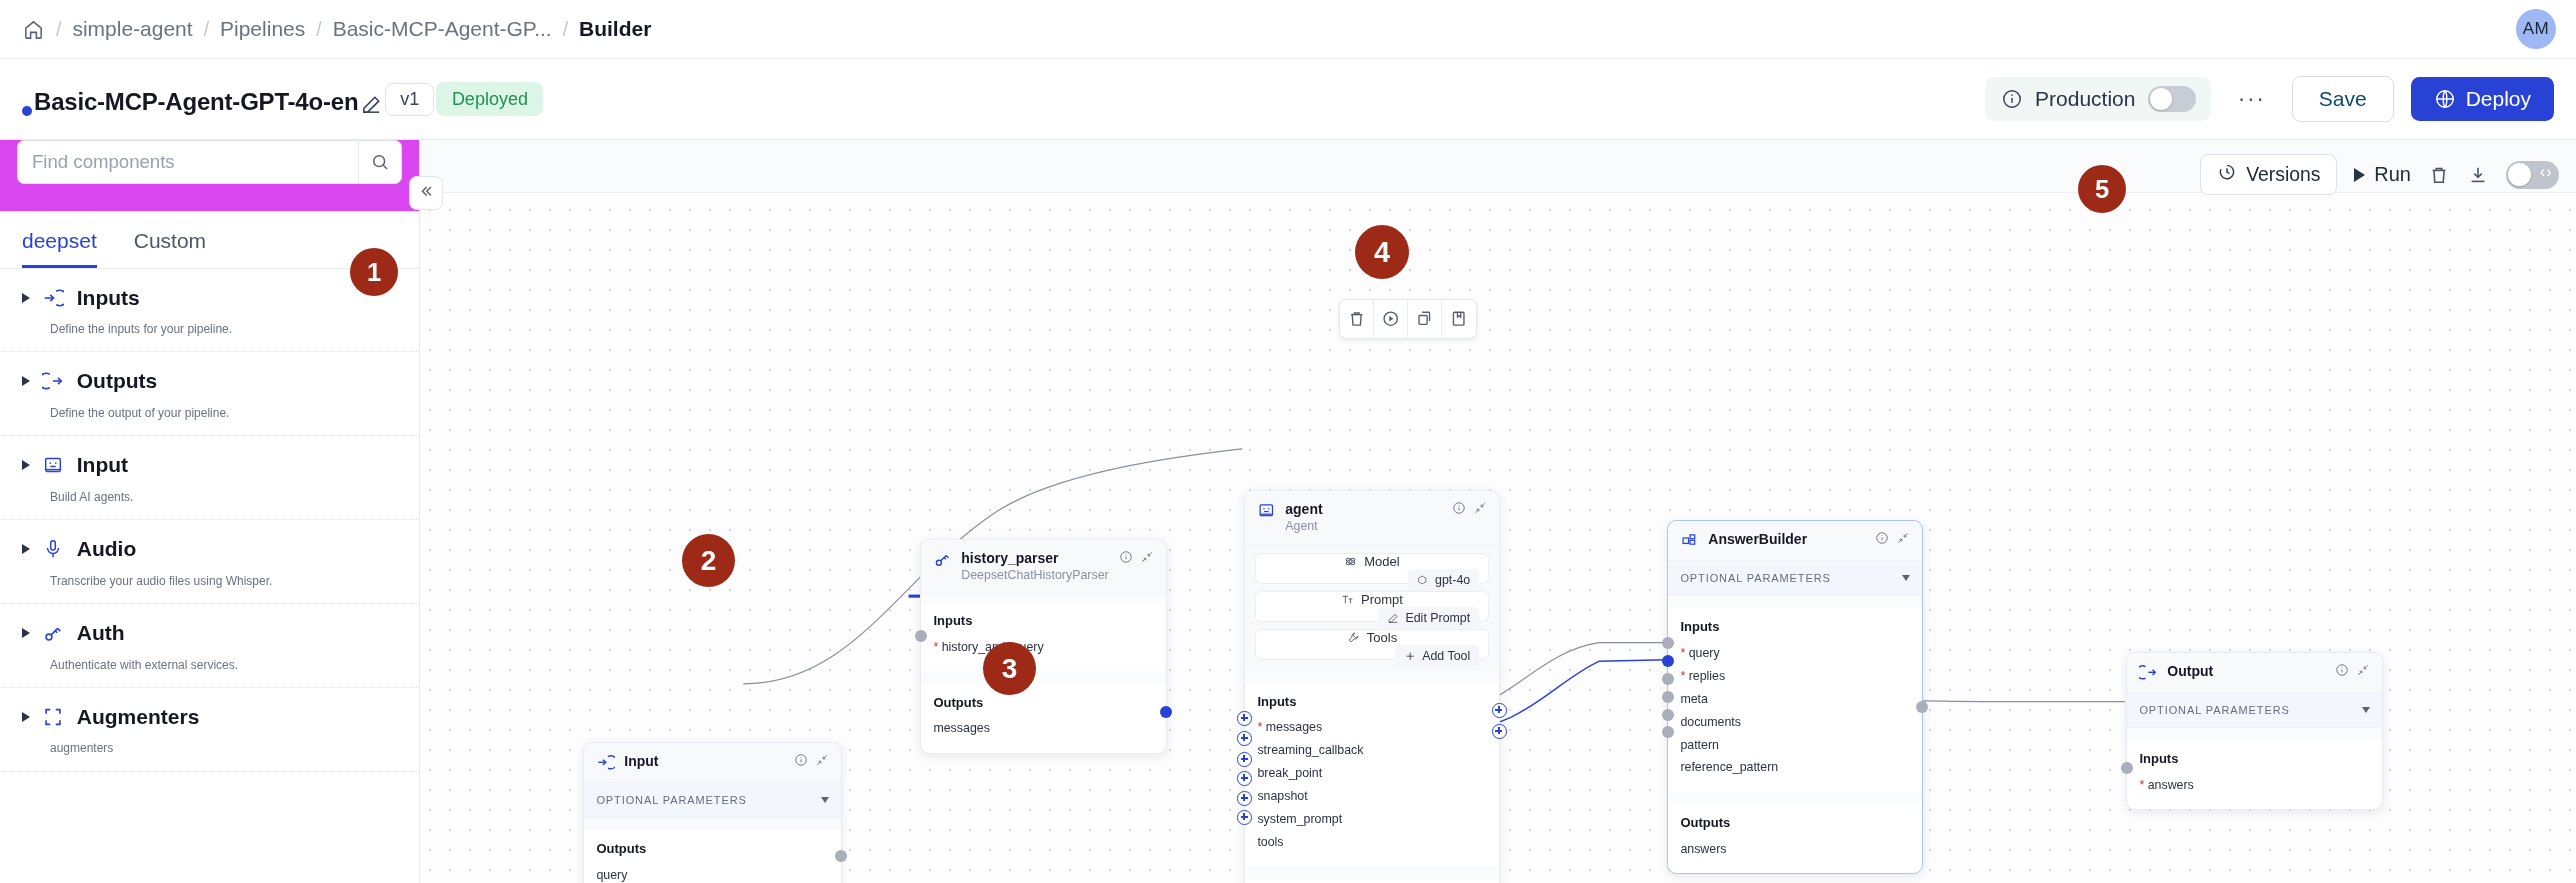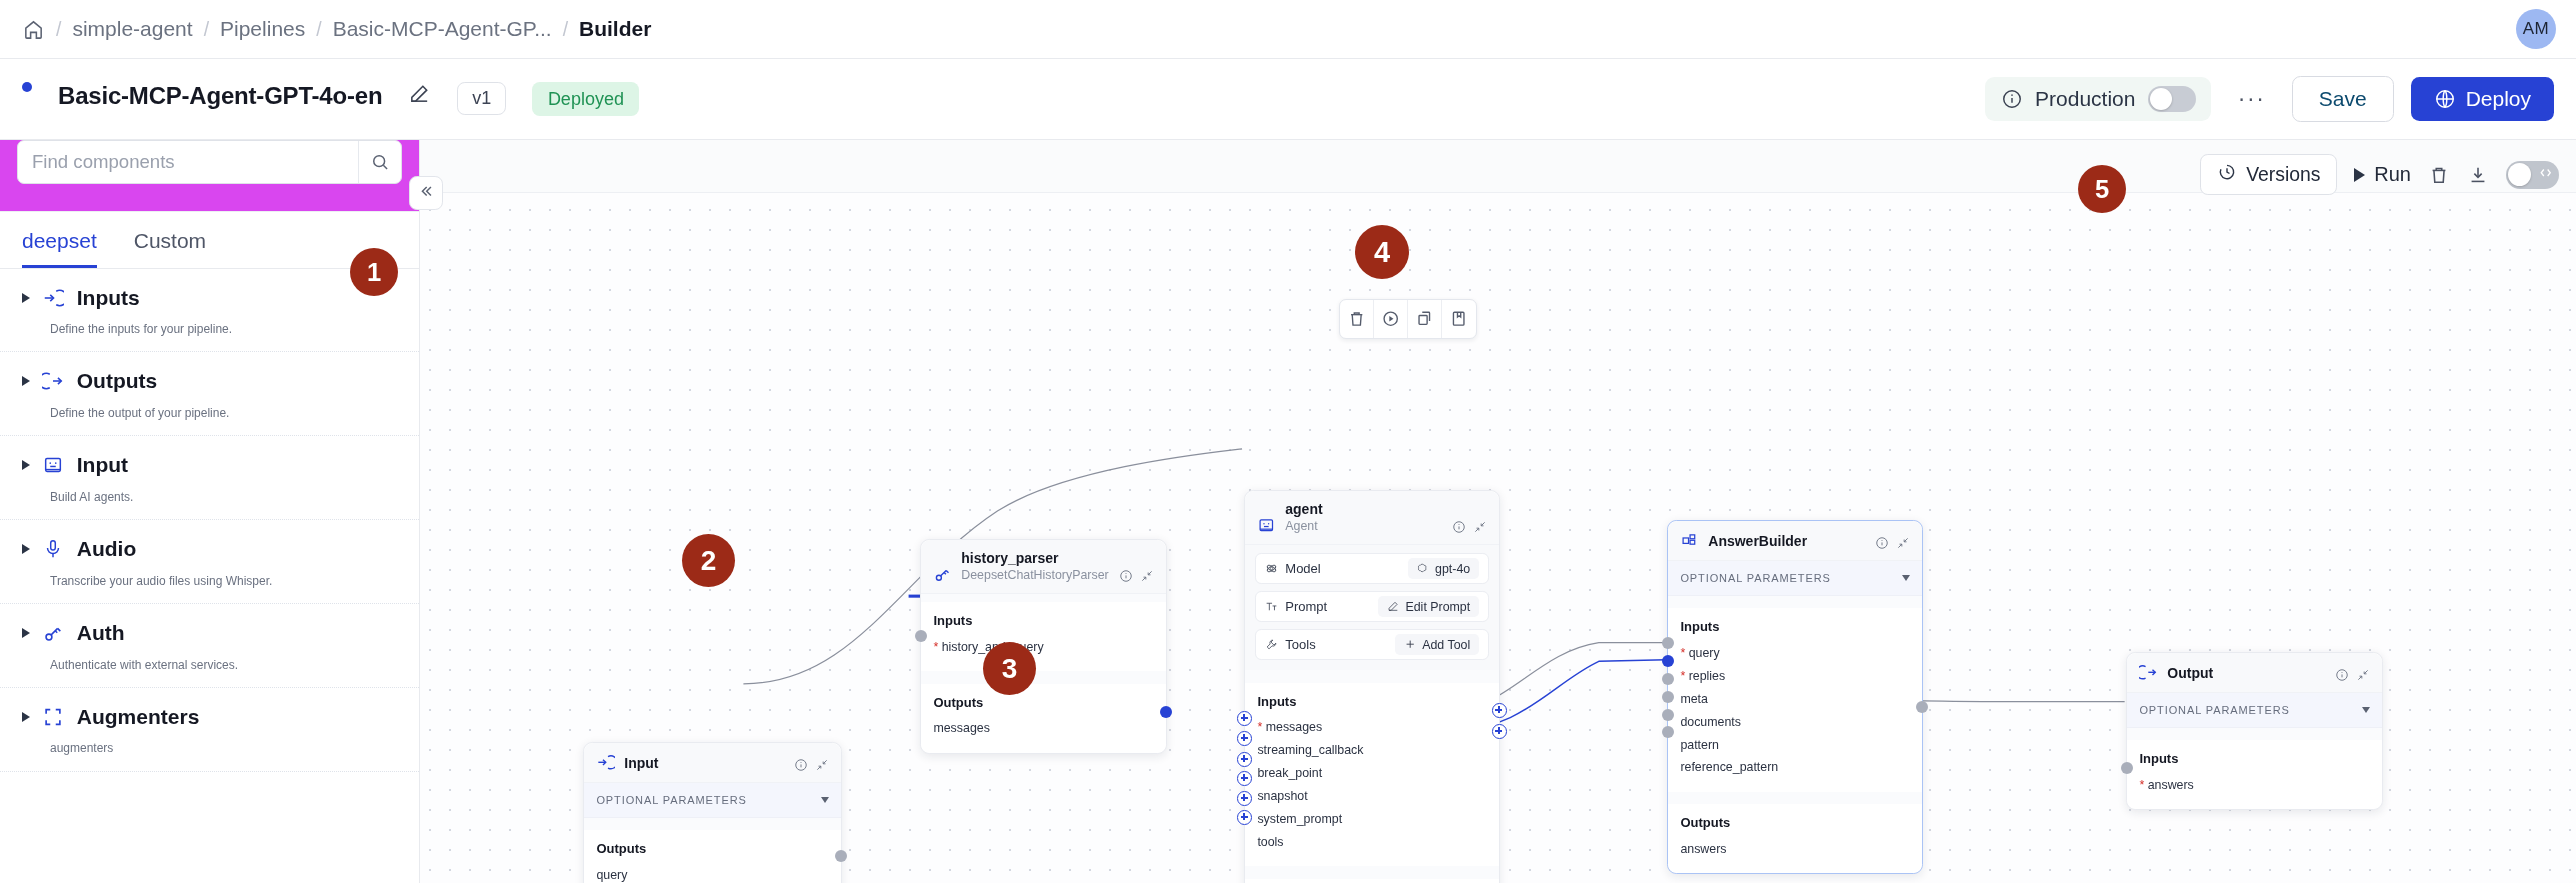--- a/index.html
+++ b/index.html
@@ -30,21 +30,21 @@
     display: flex; align-items: center; justify-content: center;
     font-size: 17px; font-weight: 400; letter-spacing: 0.4px;
   }
 
   
   .pipeline-bar {
     position: absolute; left: 0; top: 59px; width: 2576px; height: 81px;
     background: #fff; border-bottom: 0.8px solid #e8eaee;
     display: flex; align-items: center; padding: 0 22px;
   }
-  .pl-left { display: flex; align-items: flex-start; gap: 26px; }
+  .pl-left { display: flex; align-items: flex-end; gap: 2px; }
   .pl-dot { width: 10px; height: 10px; border-radius: 50%; background: #2742d4; }
   .pl-title { font-size: 24px; font-weight: 700; color: #151823; letter-spacing: -0.2px; }
   .pl-edit { width: 23px; height: 23px; display: block; cursor: pointer; }
   .pl-version {
     border: 0.8px solid #dfe2e8; border-radius: 7.8px; padding: 4.7px 14px;
     font-size: 18px; color: #3c4354; background: #fff;
   }
   .pl-status {
     background: #ddf5e6; color: #1f9254; border-radius: 7.8px;
     padding: 6.2px 15.5px; font-size: 18px;
@@ -178,21 +178,21 @@
   
   .node {
     position: absolute; background: #fff; border-radius: 9.3px;
     border: 0.8px solid #e9ebf0;
     box-shadow: 0 2.3px 9.3px rgba(25,32,55,.09);
     z-index: 10;
   }
   .node.sel { border: 1.2px solid #aac3f5; }
   .node-head {
     background: #f8f9fb; border-radius: 9.3px 9.3px 0 0;
-    padding: 10px 12.4px; display: flex; align-items: flex-end; gap: 9.3px;
+    padding: 10px 12.4px; display: flex; align-items: flex-start; gap: 9.3px;
     border-bottom: 0.8px solid #f0f2f6;
   }
   .node-head .nh-ico { width: 18.6px; height: 18.6px; display: block; flex: none; }
   .nh-text { display: flex; flex-direction: column; gap: 1.6px; }
   .nh-title { font-size: 14px; font-weight: 700; color: #151823; line-height: 1.2; }
   .nh-sub { font-size: 12.4px; color: #8a919f; line-height: 1.2; }
   .nh-actions { margin-left: auto; display: flex; align-items: center; gap: 7px; }
   .nh-actions svg { width: 14px; height: 14px; display: block; cursor: pointer; }
 
   .opt-params {
@@ -206,21 +206,21 @@
 
   .node-gap { height: 12.4px; background: #fafbfd; }
 
   .node-section { padding: 11px 12.4px 12.4px; background: #fff; border-radius: 0 0 9.3px 9.3px; }
   .sec-title { font-size: 13px; font-weight: 700; color: #151823; margin-bottom: 7.8px; }
   .port-row { font-size: 12.4px; color: #2b3242; padding: 3.1px 0; line-height: 1.35; }
   .req { color: #d4302a; }
 
   .cfg-row {
     margin: 0 10px 7px; background: #fff; border: 0.8px solid #ebedf2; border-radius: 6.2px;
-    height: 31px; display: flex; align-items: center; padding: 0 9.3px;
+    height: 31px; display: flex; align-items: center; padding: 0 9.3px; flex-direction: column;
   }
   .cfg-label { font-size: 13px; color: #2b3242; display: flex; align-items: center; gap: 7px; }
   .cfg-label svg { width: 13px; height: 13px; display: block; }
   .cfg-ctl {
     margin-left: auto; font-size: 12.4px; color: #2b3242; background: #f5f6f9;
     border-radius: 4.7px; padding: 3.9px 8.5px; display: flex; align-items: center; gap: 6.2px; cursor: pointer;
   }
   .cfg-ctl svg { width: 12.4px; height: 12.4px; display: block; }
 
   

